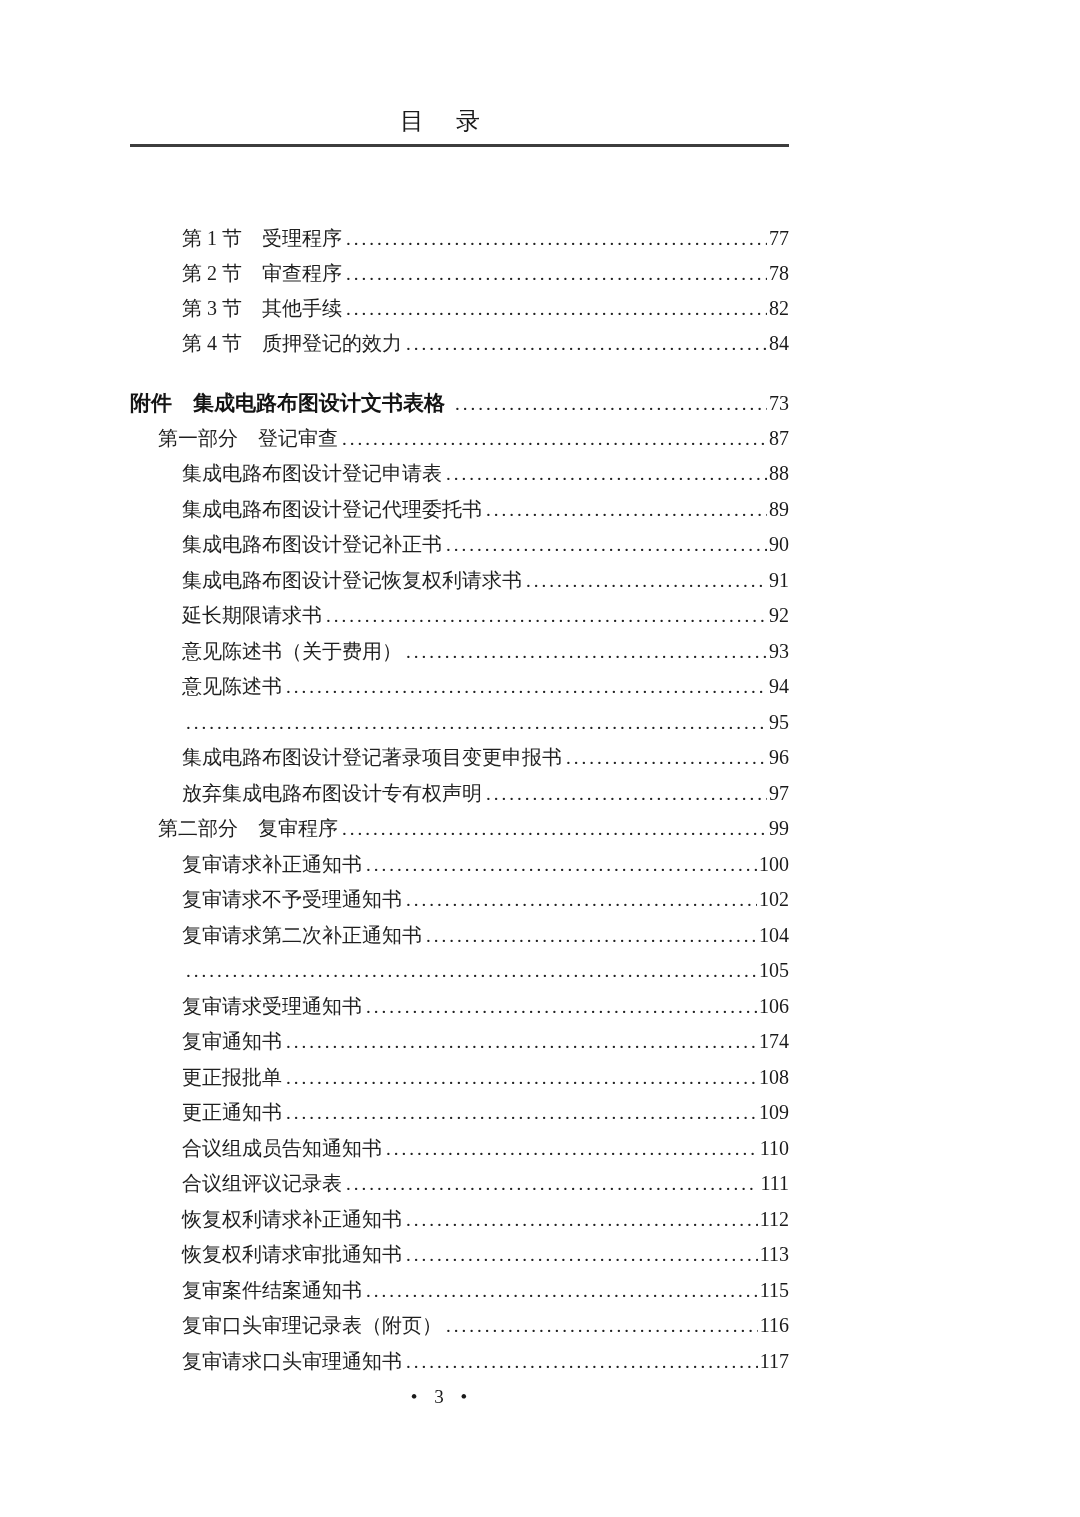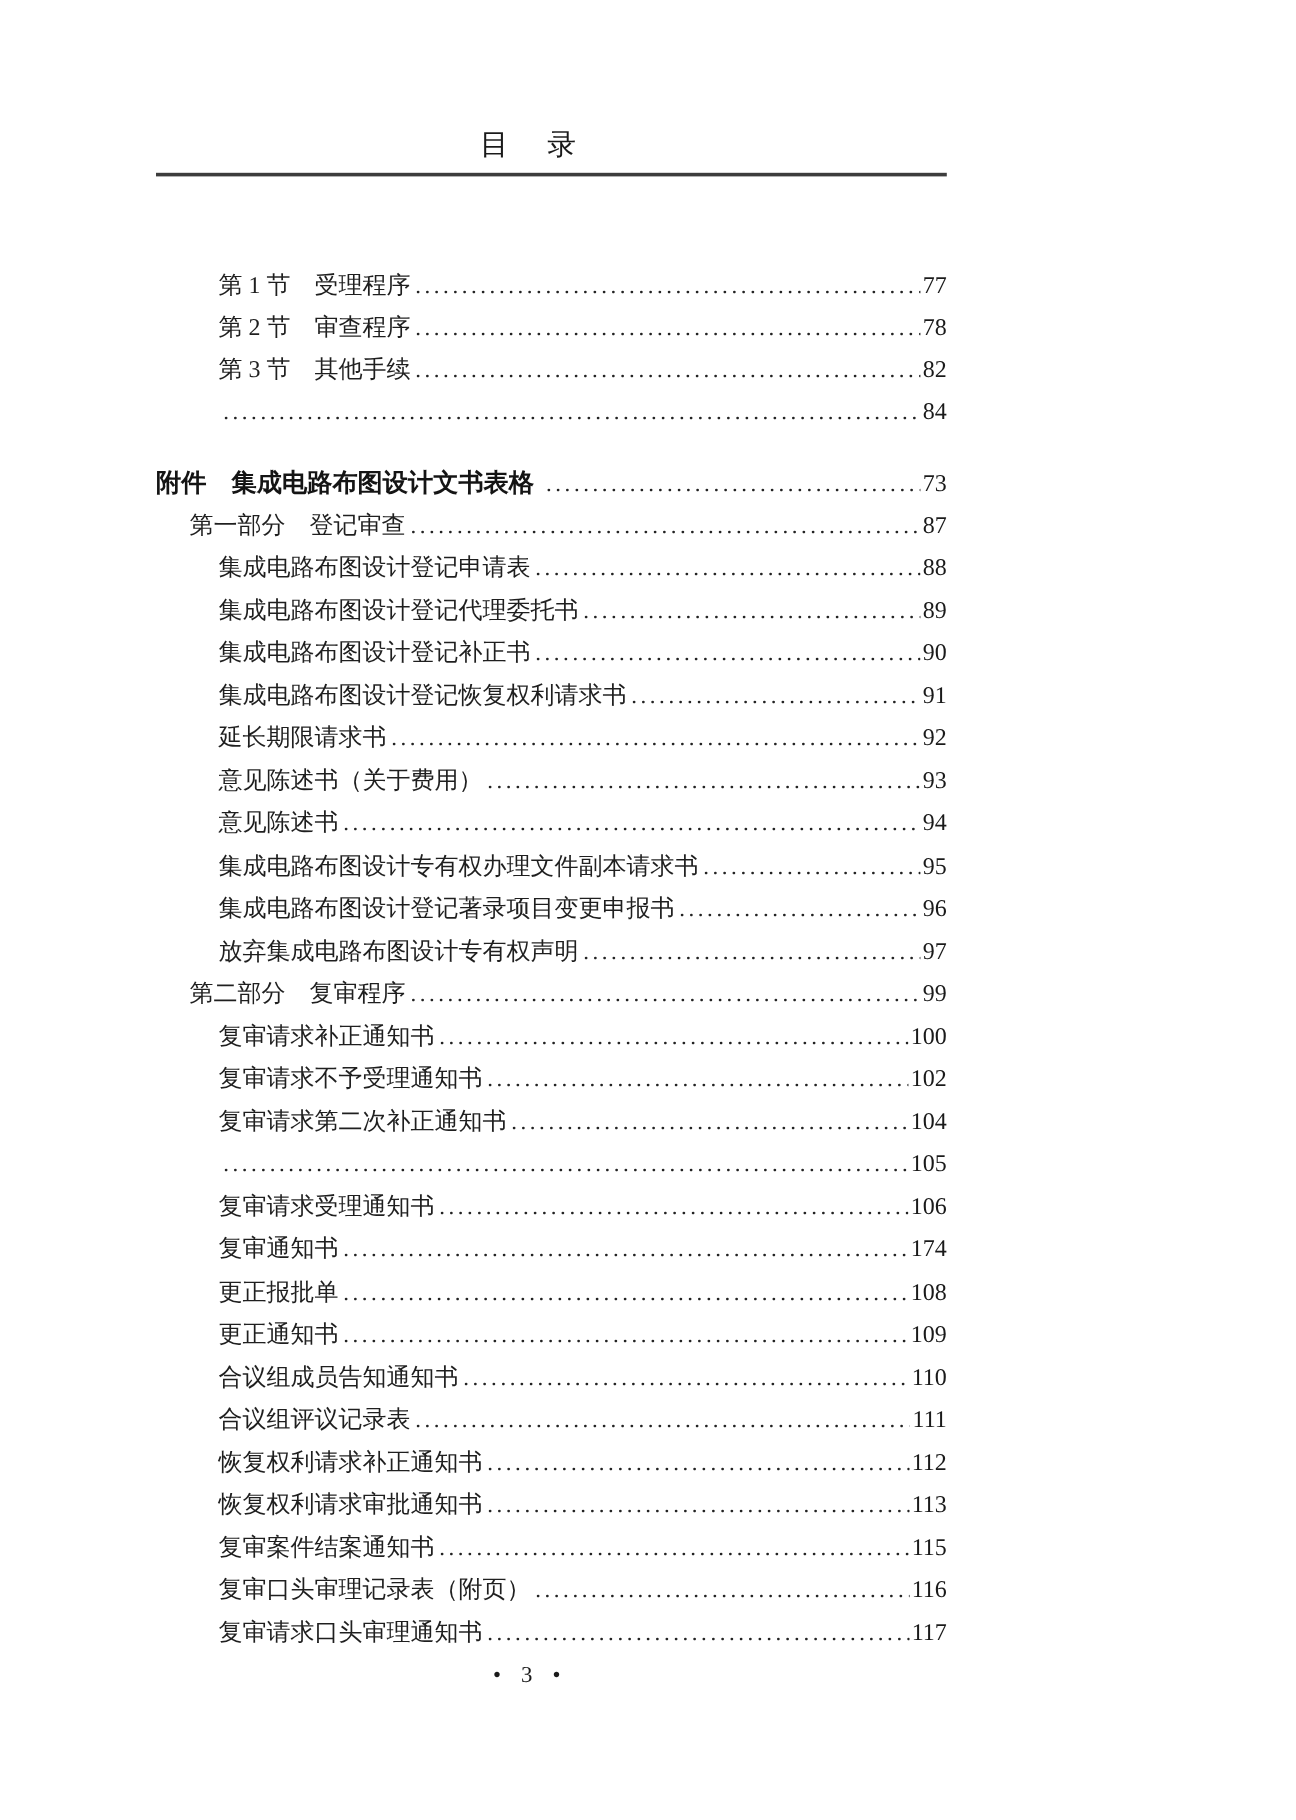--- a/index.html
+++ b/index.html
@@ -112,20 +112,21 @@
         <span class="toc-label">第 2 节　审查程序</span>
         <span class="toc-leader">............................................................................................................................................................................................................................................................................................................</span>
         <span class="toc-page-num">78</span>
       </div>
       <div class="toc-row lvl-section">
         <span class="toc-label">第 3 节　其他手续</span>
         <span class="toc-leader">............................................................................................................................................................................................................................................................................................................</span>
         <span class="toc-page-num">82</span>
       </div>
       <div class="toc-row lvl-section">
+        <span class="toc-label">第 4 节　质押登记的效力</span>
         <span class="toc-leader">............................................................................................................................................................................................................................................................................................................</span>
         <span class="toc-page-num">84</span>
       </div>
       <div class="toc-row lvl-chapter">
         <span class="toc-label">附件　集成电路布图设计文书表格</span>
         <span class="toc-leader">............................................................................................................................................................................................................................................................................................................</span>
         <span class="toc-page-num">73</span>
       </div>
       <div class="toc-row lvl-part">
         <span class="toc-label">第一部分　登记审查</span>
@@ -161,21 +162,20 @@
         <span class="toc-label">意见陈述书（关于费用）</span>
         <span class="toc-leader">............................................................................................................................................................................................................................................................................................................</span>
         <span class="toc-page-num">93</span>
       </div>
       <div class="toc-row lvl-item">
         <span class="toc-label">意见陈述书</span>
         <span class="toc-leader">............................................................................................................................................................................................................................................................................................................</span>
         <span class="toc-page-num">94</span>
       </div>
       <div class="toc-row lvl-item">
-        <span class="toc-label">集成电路布图设计专有权办理文件副本请求书</span>
         <span class="toc-leader">............................................................................................................................................................................................................................................................................................................</span>
         <span class="toc-page-num">95</span>
       </div>
       <div class="toc-row lvl-item">
         <span class="toc-label">集成电路布图设计登记著录项目变更申报书</span>
         <span class="toc-leader">............................................................................................................................................................................................................................................................................................................</span>
         <span class="toc-page-num">96</span>
       </div>
       <div class="toc-row lvl-item">
         <span class="toc-label">放弃集成电路布图设计专有权声明</span>

